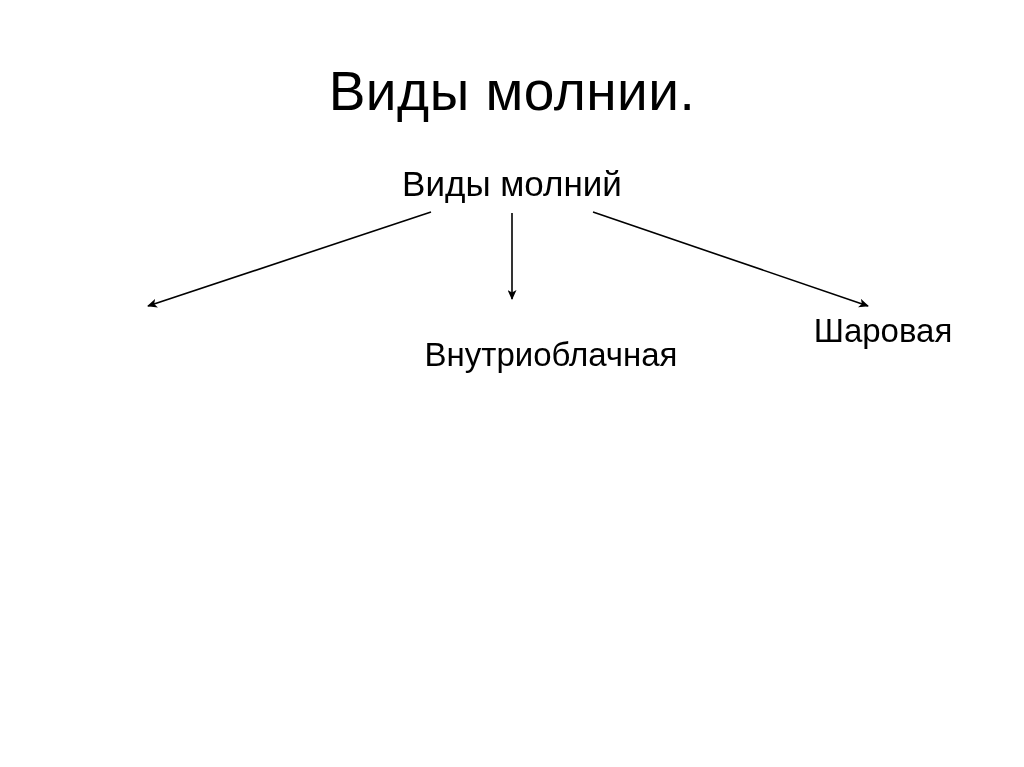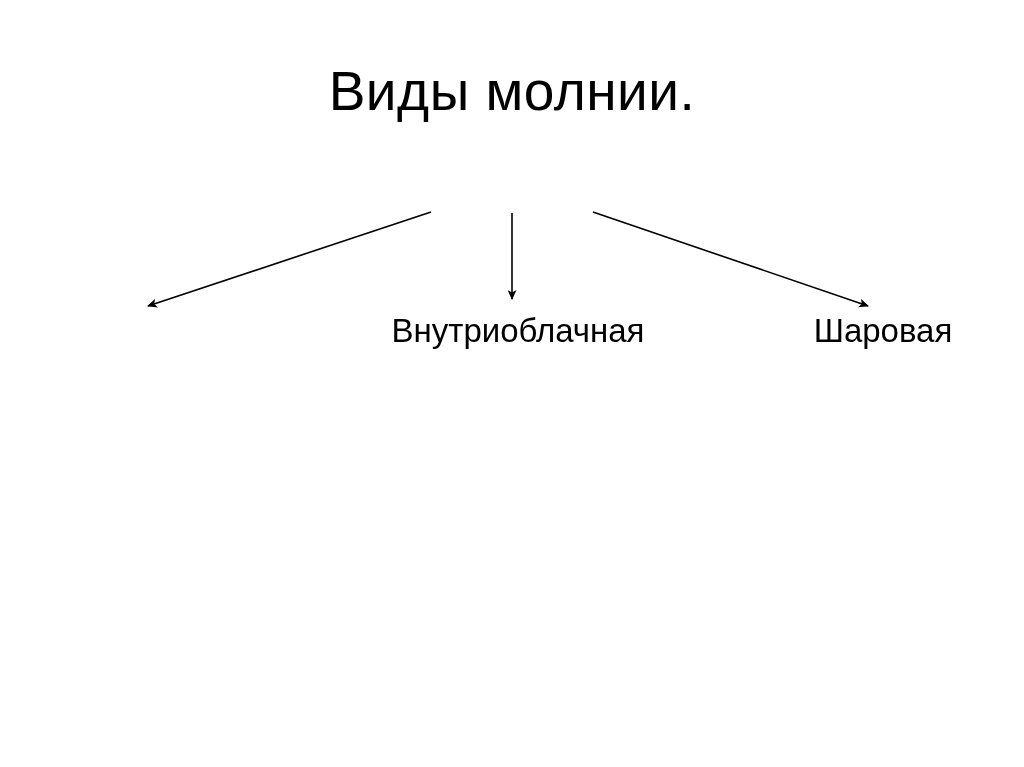--- a/index.html
+++ b/index.html
@@ -54,35 +54,37 @@
     font-size: 33px;
     line-height: 1.2;
     white-space: nowrap;
     font-weight: 400;
     color: #000000;
   }
   .leaf-left {
     left: 40px;
   }
   .leaf-center {
-    left: 518px;
+    left: 551px;
     transform: translateX(-50%);
+    margin-top: 24px;
   }
   .leaf-right {
     left: 883px;
     transform: translateX(-50%);
   }
 </style>
 </head>
 <body>
 
 <div class="slide">
 
   <div class="slide-title">Виды молнии.</div>
 
+  <div class="root-node">Виды молний</div>
 
   <svg class="arrow-layer" width="1024" height="767" viewBox="0 0 1024 767" xmlns="http://www.w3.org/2000/svg">
     <defs>
       <marker id="arrowhead" markerWidth="11" markerHeight="9" refX="9" refY="4.5" orient="auto" markerUnits="userSpaceOnUse">
         <path d="M0,0 L10,4.5 L0,9 L2.5,4.5 z" fill="#000000"></path>
       </marker>
     </defs>
     <line x1="431" y1="212" x2="148" y2="306" stroke="#000000" stroke-width="1.6" marker-end="url(#arrowhead)"></line>
     <line x1="512" y1="213" x2="512" y2="299" stroke="#000000" stroke-width="1.6" marker-end="url(#arrowhead)"></line>
     <line x1="593" y1="212" x2="868" y2="306" stroke="#000000" stroke-width="1.6" marker-end="url(#arrowhead)"></line>

